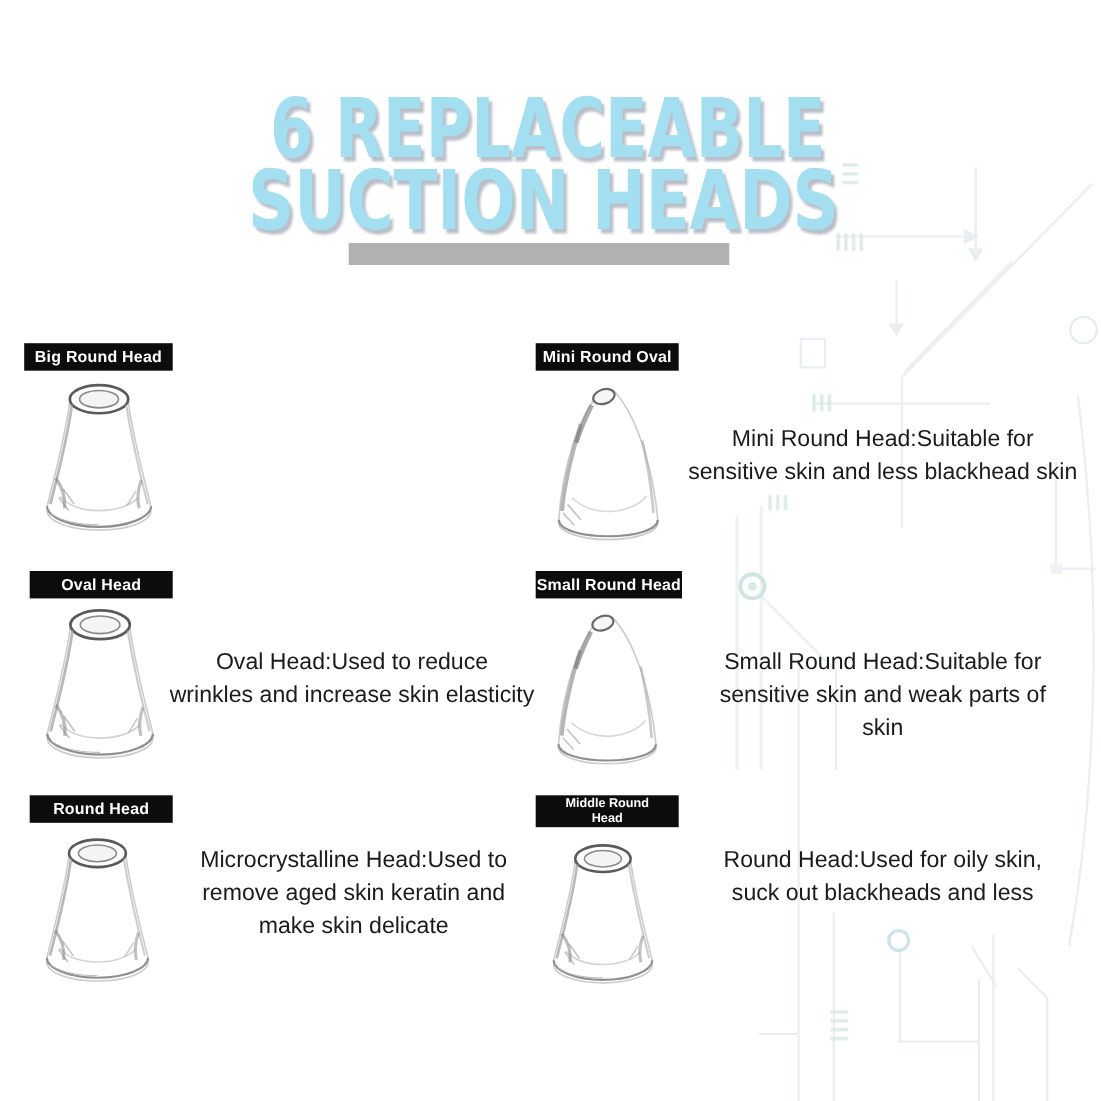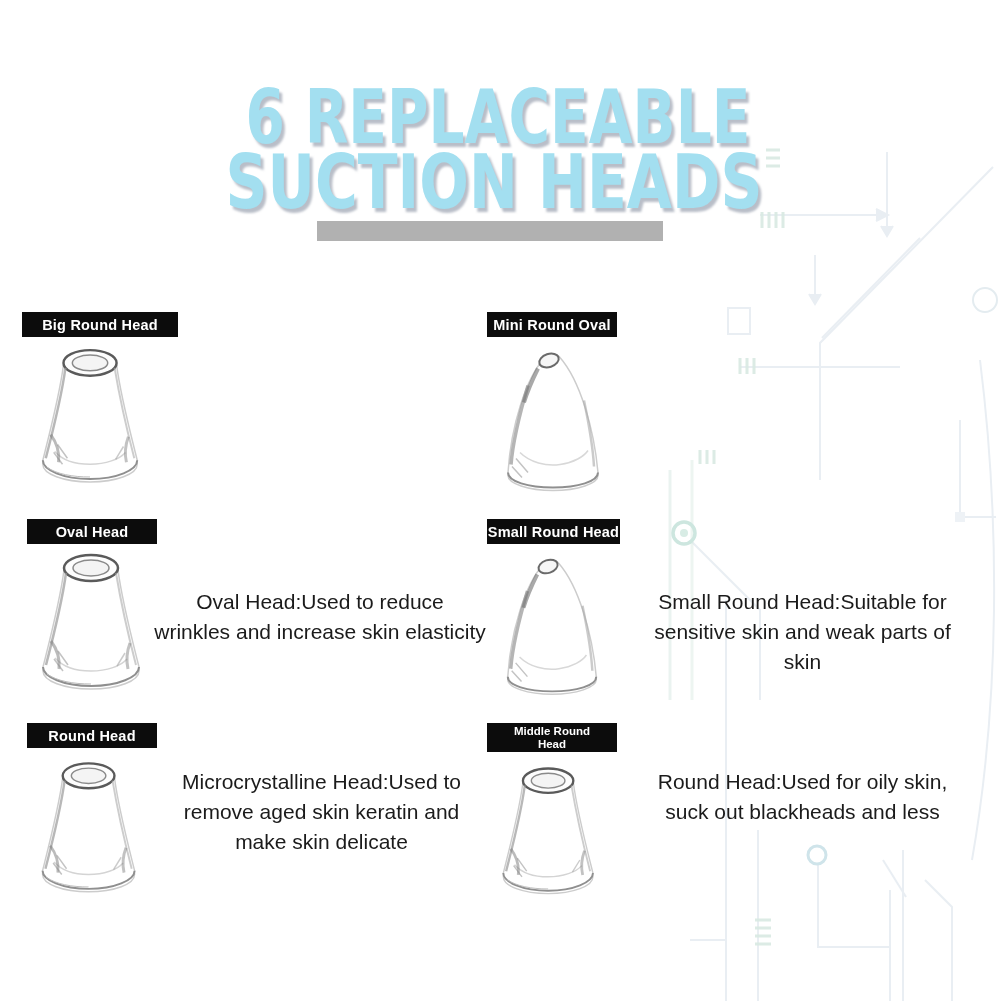--- a/index.html
+++ b/index.html
@@ -106,31 +106,33 @@
 <svg class="title-svg" width="1001" height="150" aria-hidden="false">
   <g font-family="&quot;DejaVu Sans&quot;, sans-serif" font-weight="bold">
     <text x="498" y="59" text-anchor="middle" font-size="75" textLength="505" lengthAdjust="spacingAndGlyphs" fill="#a3dff0">6 REPLACEABLE</text>
     <text x="494" y="124" text-anchor="middle" font-size="75" textLength="537" lengthAdjust="spacingAndGlyphs" fill="#a3dff0">SUCTION HEADS</text>
   </g>
 </svg>
 
 <div class="divider-bar"></div>
 
 <div class="section" style="left:0;top:312px;width:500px;height:205px">
-  <div class="badge single" style="left:22px;width:156px">Big Round Head</div>
+  <div class="badge single" style="left:22px;width:135px">Big Round Head</div>
   <svg class="head-img" style="left:33px;top:26px" width="118" height="158" viewBox="0 0 120 160">
       <use href="#head-cone"></use>
     </svg>
 </div>
 
 <div class="section" style="left:480px;top:312px;width:521px;height:205px">
   <div class="badge single" style="left:7px;width:130px">Mini Round Oval</div>
   <svg class="head-img" style="left:14px;top:26px" width="120" height="165" viewBox="0 0 120 160">
       <use href="#head-dome"></use>
     </svg>
+  <div class="desc" style="left:130px;top:72px;width:385px">Mini Round Head:Suitable for
+sensitive skin and less blackhead skin</div>
 </div>
 
 <div class="section" style="left:0;top:519px;width:500px;height:205px">
   <div class="badge single" style="left:27px;width:130px">Oval Head</div>
   <svg class="head-img" style="left:33px;top:24px" width="120" height="160" viewBox="0 0 120 160">
       <use href="#head-cone"></use>
     </svg>
   <div class="desc" style="left:135px;top:68px;width:370px">Oval Head:Used to reduce
 wrinkles and increase skin elasticity</div>
 </div>

